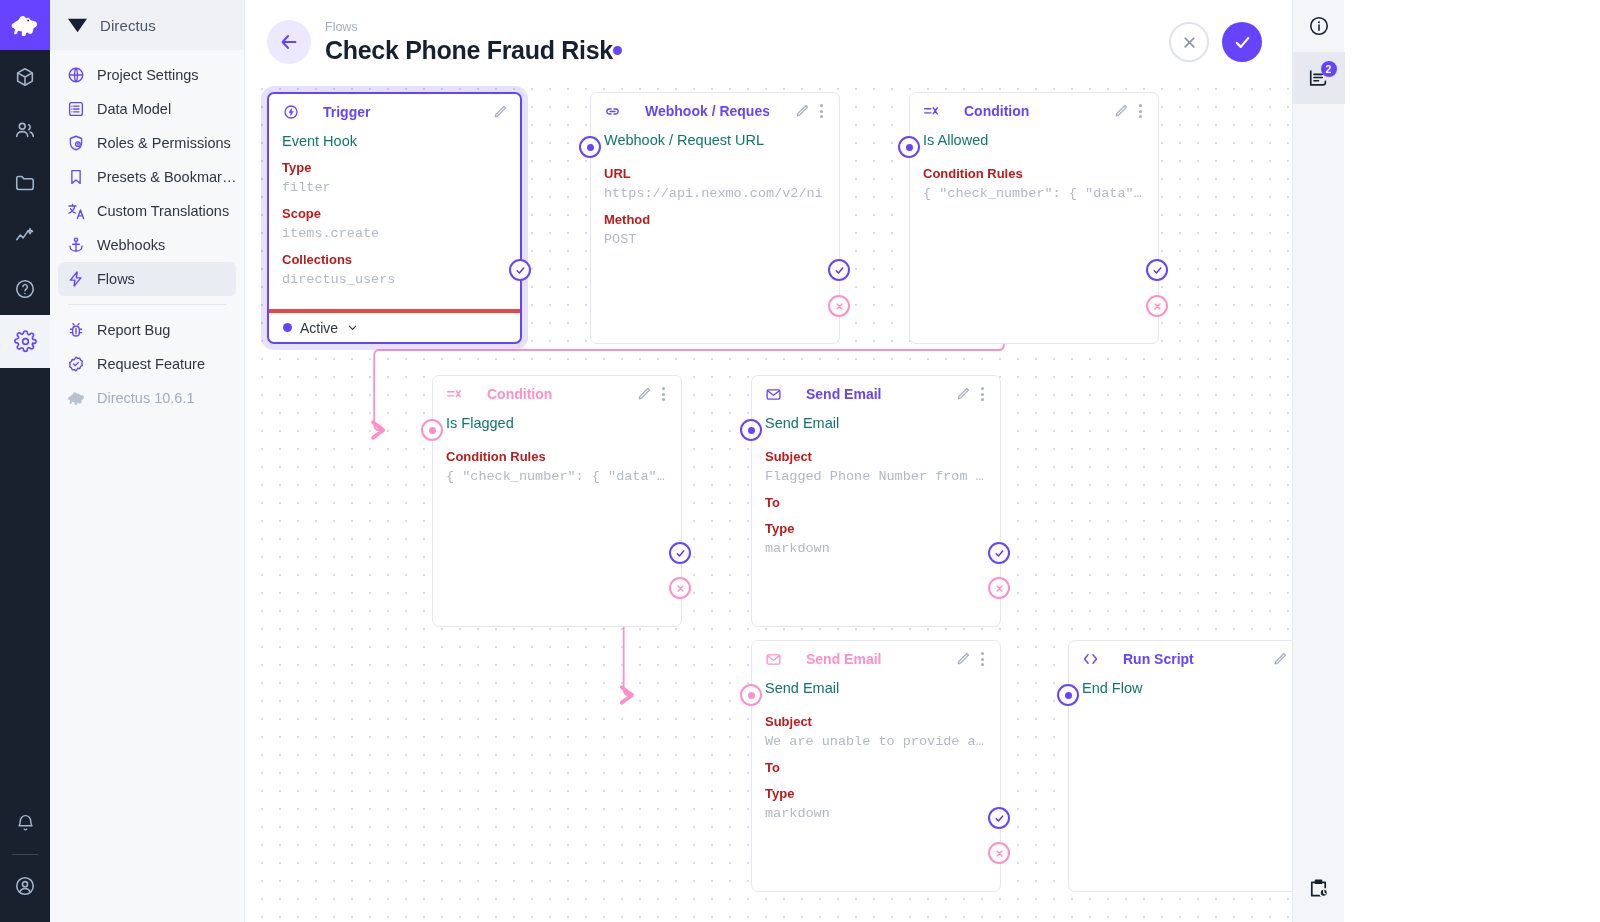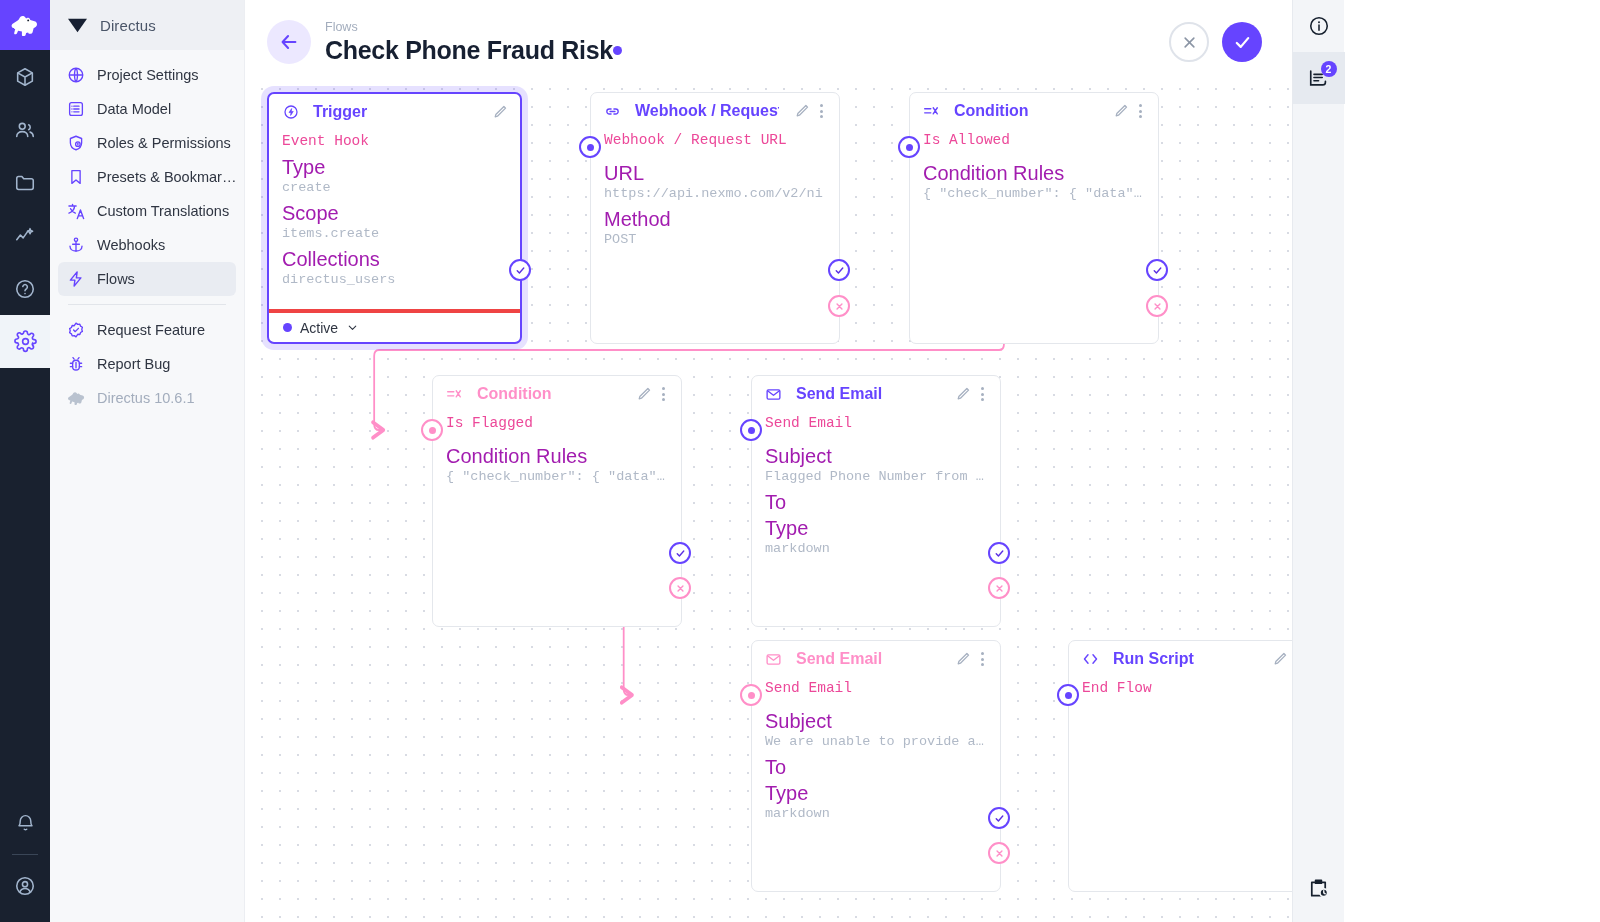--- a/index.html
+++ b/index.html
@@ -88,34 +88,34 @@
 
   
   .node {
     position: absolute; background: #fff; border: 1.6px solid #e4e7ec;
     border-radius: 7px; z-index: 10;
   }
   .node.selected {
     border: 2px solid #6644ff; box-shadow: 0 0 0 6px rgba(102,68,255,.16);
   }
   .node-head {
-    height: 36px; display: flex; align-items: center; gap: 14px;
-    padding: 0 11px 0 13px; font-weight: bold; font-size: 16px;
+    height: 36px; display: flex; align-items: center; gap: 24px;
+    padding: 0 11px 0 13px; font-weight: bold; font-size: 14px;
   }
   .node-head .ttl { overflow: hidden; white-space: nowrap; flex: 1 1 auto; }
   .c-purple { color: #6644ff; }
   .c-pink { color: #ff8fc8; }
   .head-icon { width: 17px; height: 17px; flex: 0 0 17px; display:flex;align-items:center;justify-content:center; }
   .head-act { display: flex; align-items: center; gap: 3px; margin-left: auto; }
   .pencil { width: 18px; height: 18px; color: #a6b0c0; cursor: pointer; }
   .dots3 { width: 14px; height: 18px; display:flex;flex-direction:column;align-items:center;justify-content:center;gap:2.5px; cursor:pointer;}
   .dots3 i { width: 3px; height: 3px; border-radius: 50%; background: #a6b0c0; display:block;}
   .node-body { padding: 0 13px 12px 13px; }
-  .row-name { font-size: 14.5px; color: #ec4899; line-height: 22px; font-family: Liberation Mono, monospace; }
-  .fld-label { font-size: 20px; font-weight: normal; color: #a21caf; line-height: 21px; margin-top: 5px; }
+  .row-name { font-size: 14.5px; color: #0f766e; line-height: 22px; }
+  .fld-label { font-size: 13px; font-weight: bold; color: #b91c1c; line-height: 21px; margin-top: 5px; }
   .fld-label.tight { margin-top: 12px; }
   .fld-val {
     font-family: "Liberation Mono", monospace; font-size: 13.5px; color: #b0b9c7;
     line-height: 20px; white-space: nowrap; overflow: hidden;
   }
   .node-foot {
     position: absolute; left: 0; right: 0; bottom: 0; height: 33px;
     border-top: 4px solid #ef4444; display: flex; align-items: center;
     gap: 8px; padding: 0 14px; font-size: 14px; color: #2f3542; cursor: pointer;
   }
@@ -297,36 +297,36 @@
             <path d="M13.5 2.5L4.5 13.5h6l-1 8 9-11h-6z"></path>
           </svg>
         </span>
         <span>Flows</span>
       </div>
 
       <div class="nav-sep"></div>
 
       <div class="nav-item">
         <span class="nav-icon">
+          <svg width="18" height="18" viewBox="0 0 24 24" fill="none" stroke="currentColor" stroke-width="1.8" stroke-linecap="round">
+            <rect x="7.5" y="7" width="9" height="13" rx="4.5"></rect>
+              <path d="M7.5 11h-3M7.5 15.5h-3M16.5 11h3M16.5 15.5h3M9.5 5.5L8 3.5M14.5 5.5L16 3.5M12 10v7"></path>
+          </svg>
+        </span>
+        <span>Report Bug</span>
+      </div>
+
+      <div class="nav-item">
+        <span class="nav-icon">
           <svg width="18" height="18" viewBox="0 0 24 24" fill="none" stroke="currentColor" stroke-width="1.8" stroke-linejoin="round">
             <path d="M12 2.8l2.3 1.7 2.8-.3 1 2.7 2.4 1.5-.8 2.7.8 2.7-2.4 1.5-1 2.7-2.8-.3L12 21.2l-2.3-1.7-2.8.3-1-2.7-2.4-1.5.8-2.7-.8-2.7 2.4-1.5 1-2.7 2.8.3z"></path>
             <path d="M8.8 12l2.2 2.2 4.2-4.4" stroke-linecap="round"></path>
           </svg>
         </span>
         <span>Request Feature</span>
-      </div>
-
-      <div class="nav-item">
-        <span class="nav-icon">
-          <svg width="18" height="18" viewBox="0 0 24 24" fill="none" stroke="currentColor" stroke-width="1.8" stroke-linecap="round">
-            <rect x="7.5" y="7" width="9" height="13" rx="4.5"></rect>
-              <path d="M7.5 11h-3M7.5 15.5h-3M16.5 11h3M16.5 15.5h3M9.5 5.5L8 3.5M14.5 5.5L16 3.5M12 10v7"></path>
-          </svg>
-        </span>
-        <span>Report Bug</span>
       </div>
 
       <div class="nav-item muted">
         <span class="nav-icon muted">
           <svg width="19" height="16" viewBox="0 0 30 24" fill="currentColor">
             <path d="M4 15c-1 0-2-.6-2.3-1.6-.3-1 .2-2 1-2.6l5-3.4c.6-.4 1.2-1 1.5-1.7C9.8 4.2 11 3 12.6 3c1 0 2 .5 2.6 1.3l.9 1.2c.4-.4 1-.7 1.7-.7 1 0 1.8.6 2.2 1.4l.3.8 4.2 1.2c1.2.3 2.1 1.2 2.4 2.4.3 1.3-.2 2.6-1.3 3.3l-2 1.3-1 4c-.2.9-1 1.5-2 1.5h-1.5c-.3 0-.6-.2-.7-.5l-.3-.8-2 .5-.5 2c-.2.6-.7 1-1.4 1h-1.3c-.6 0-1-.5-1-1v-3.3l-3.8-.9-1.2 2.8c-.2.5-.7.8-1.2.8H5.2c-.7 0-1.2-.6-1-1.3l1-4.1-1.2-.1z"></path>
           </svg>
         </span>
         <span>Directus 10.6.1</span>
       </div>
@@ -373,21 +373,21 @@
             <span class="pencil">
               <svg width="18" height="18" viewBox="0 0 24 24" fill="none" stroke="currentColor" stroke-width="1.7" stroke-linejoin="round">
                 <path d="M17.2 4.6l2.2 2.2L8.6 17.6l-3 .8.8-3z"></path>
               </svg>
             </span>
           </span>
         </div>
         <div class="node-body">
           <div class="row-name">Event Hook</div>
           <div class="fld-label">Type</div>
-          <div class="fld-val">create</div>
+          <div class="fld-val">filter</div>
           <div class="fld-label">Scope</div>
           <div class="fld-val">items.create</div>
           <div class="fld-label">Collections</div>
           <div class="fld-val">directus_users</div>
         </div>
         <div class="node-foot">
           <span class="foot-dot"></span>
           <span>Active</span>
           <span style="display:flex;align-items:center;">
             <svg width="13" height="13" viewBox="0 0 24 24" fill="none" stroke="#2f3542" stroke-width="2" stroke-linecap="round" stroke-linejoin="round">

